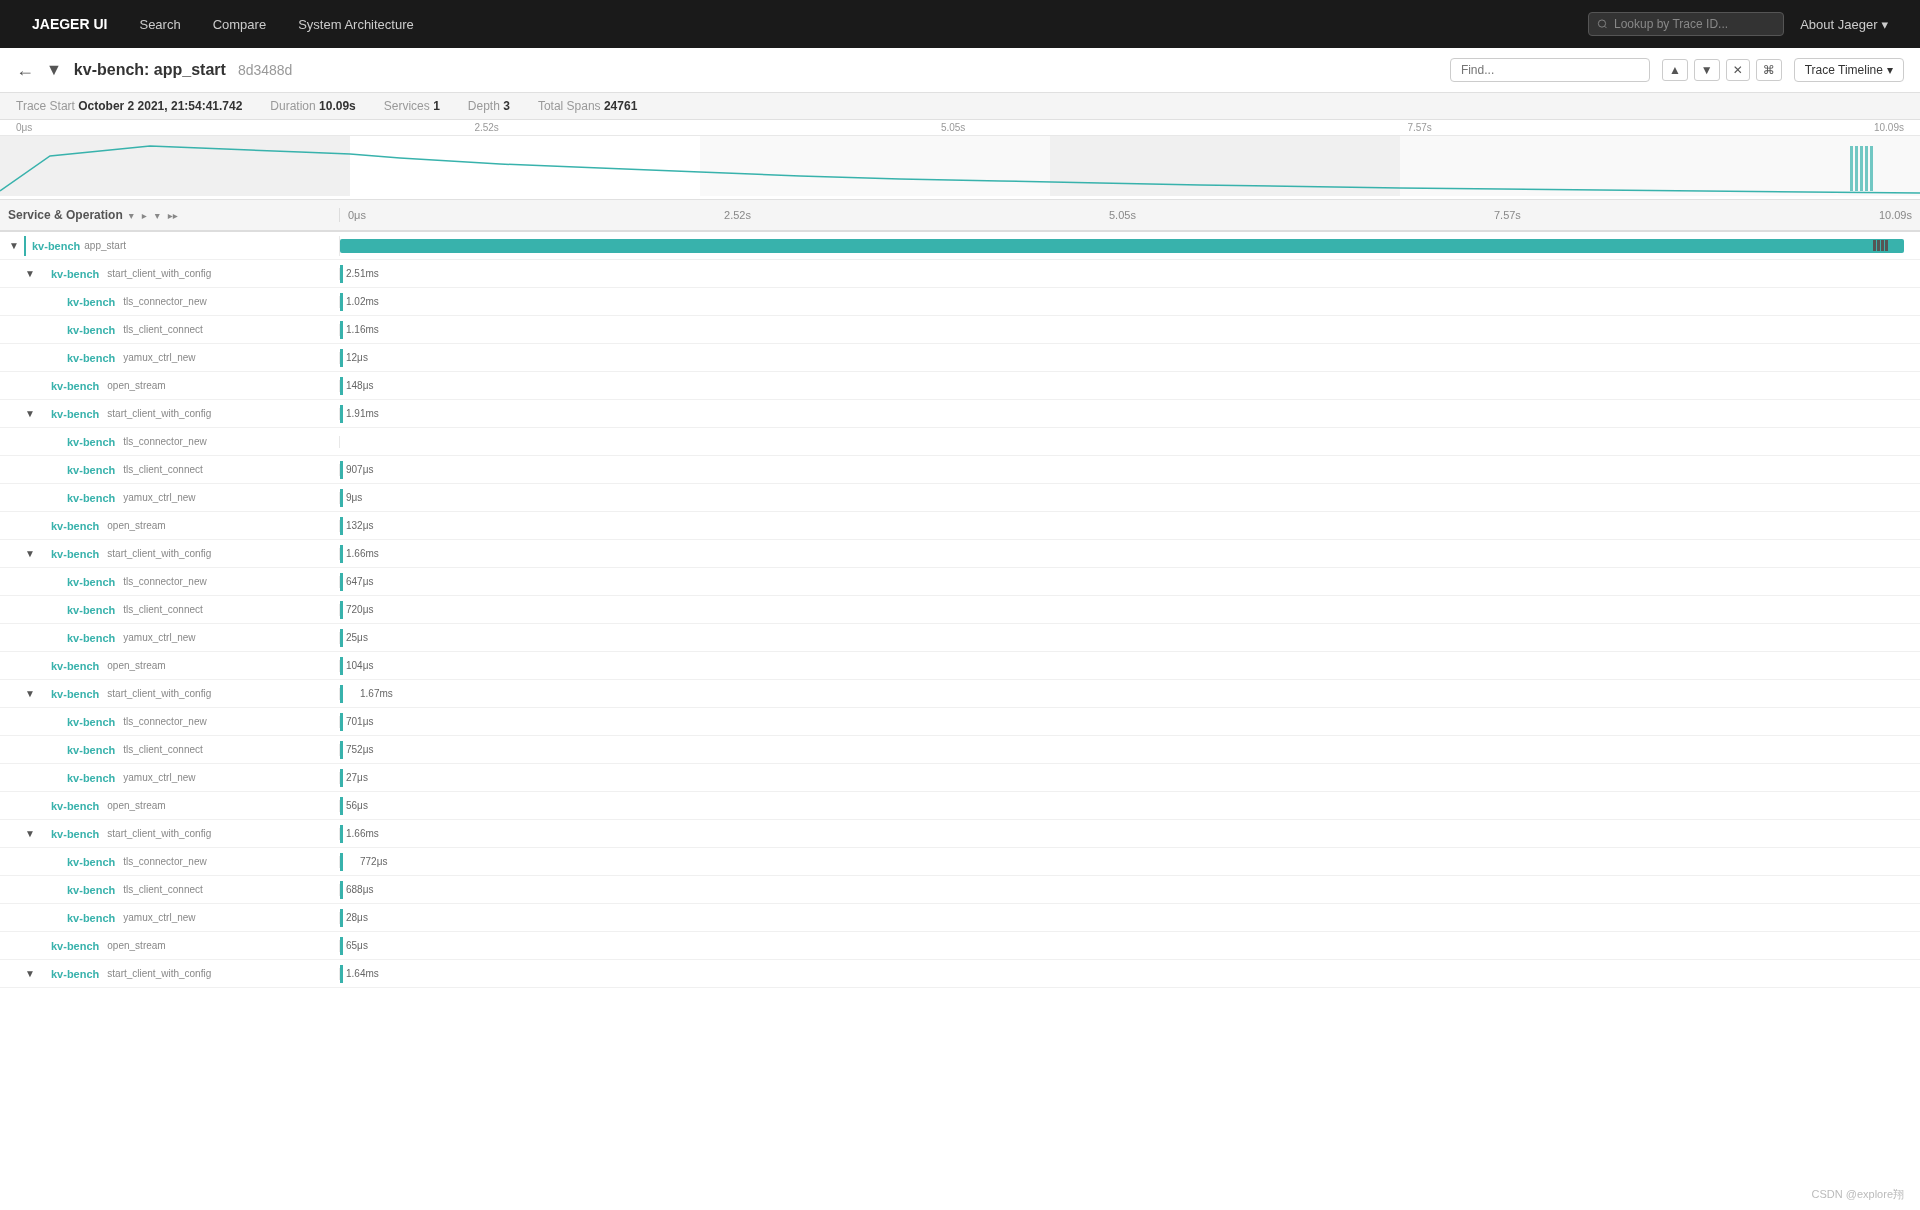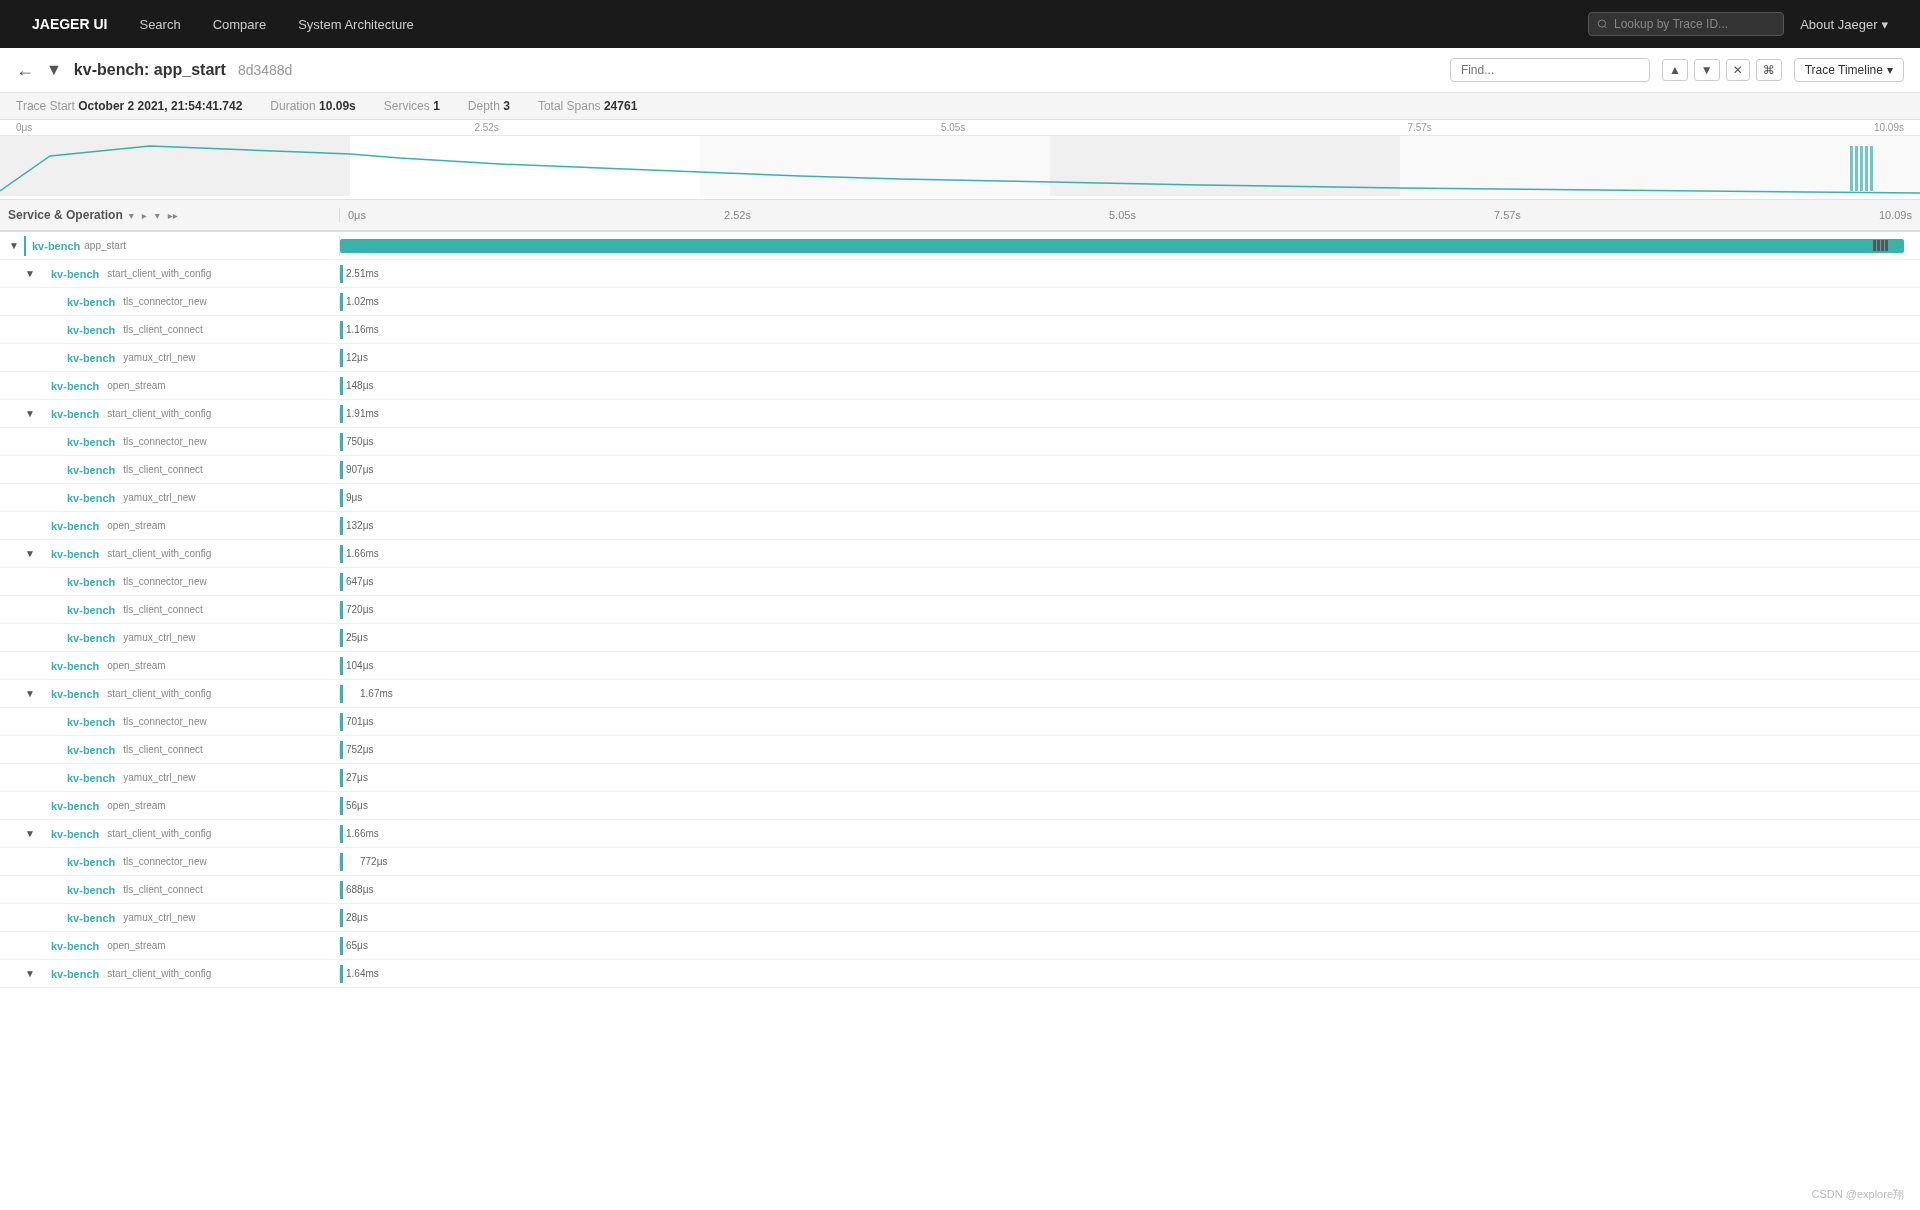--- a/index.html
+++ b/index.html
@@ -503,24 +503,20 @@
     </div>
   </div>
         <div class="span-row">
     <div class="span-label">
       <span class="span-indent" style="width:32px"></span>
       <span style="width:12px;display:inline-block;"></span>
       <div class="left-border"></div>
       <span class="span-svc">kv-bench</span>
       <span class="span-op" style="margin-left:4px;">tls_connector_new</span>
     </div>
-    <div class="span-bar-area">
-      <div class="left-border" style="width:3px;height:18px;background:#38b2ac;margin-right:0;position:absolute;left:0;"></div>
-      <span class="span-duration" style="left:6px;">750μs</span>
-    </div>
   </div>
         <div class="span-row">
     <div class="span-label">
       <span class="span-indent" style="width:32px"></span>
       <span style="width:12px;display:inline-block;"></span>
       <div class="left-border"></div>
       <span class="span-svc">kv-bench</span>
       <span class="span-op" style="margin-left:4px;">tls_client_connect</span>
     </div>
     <div class="span-bar-area">

